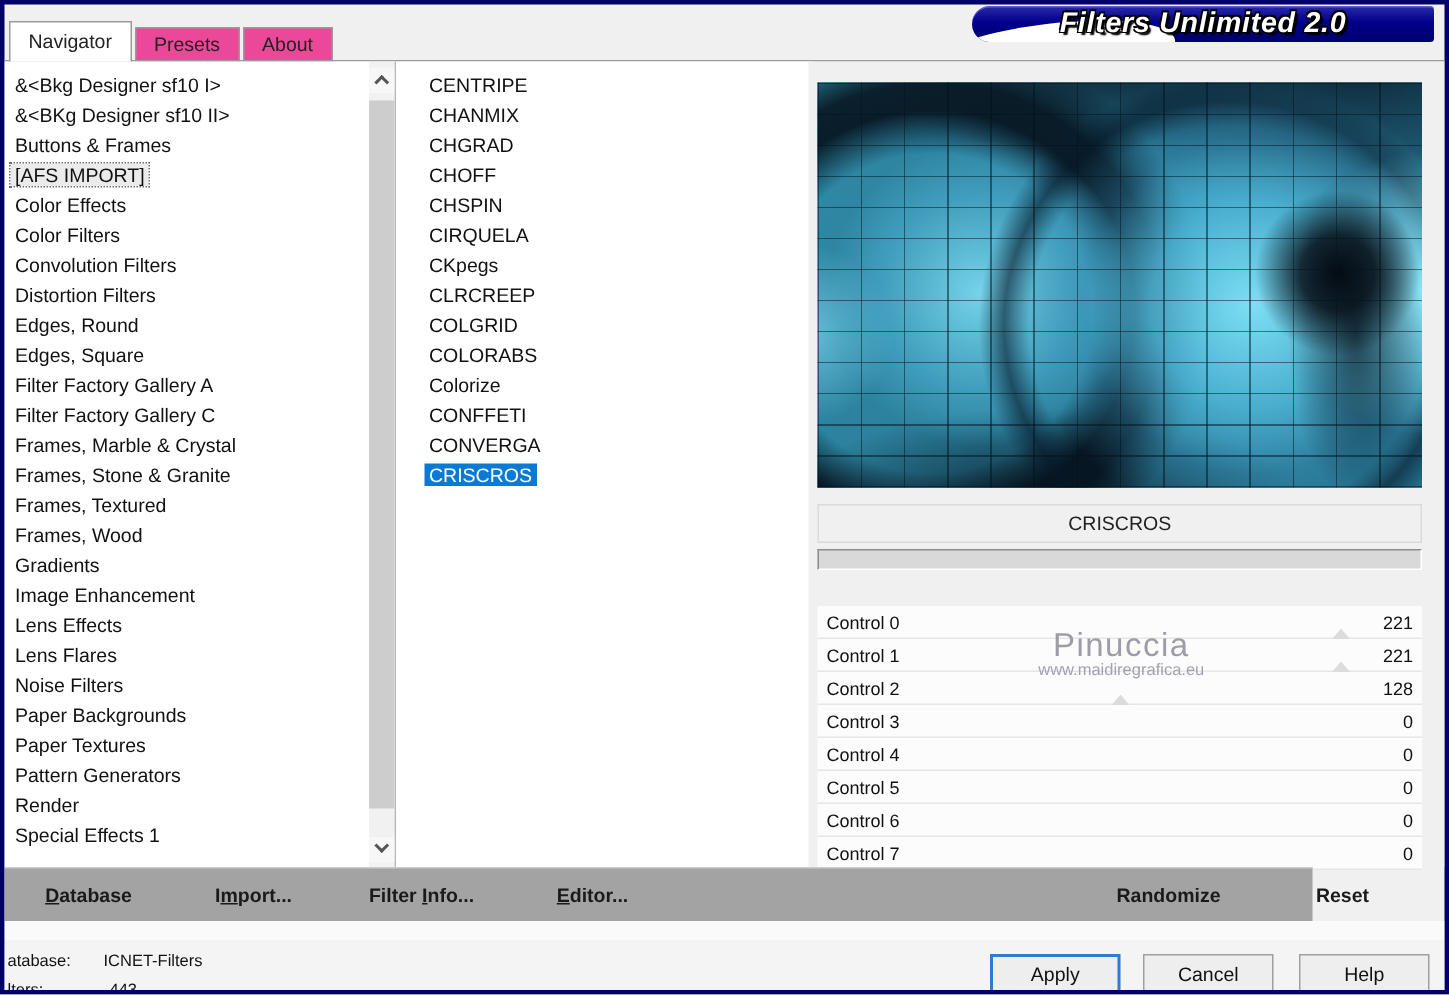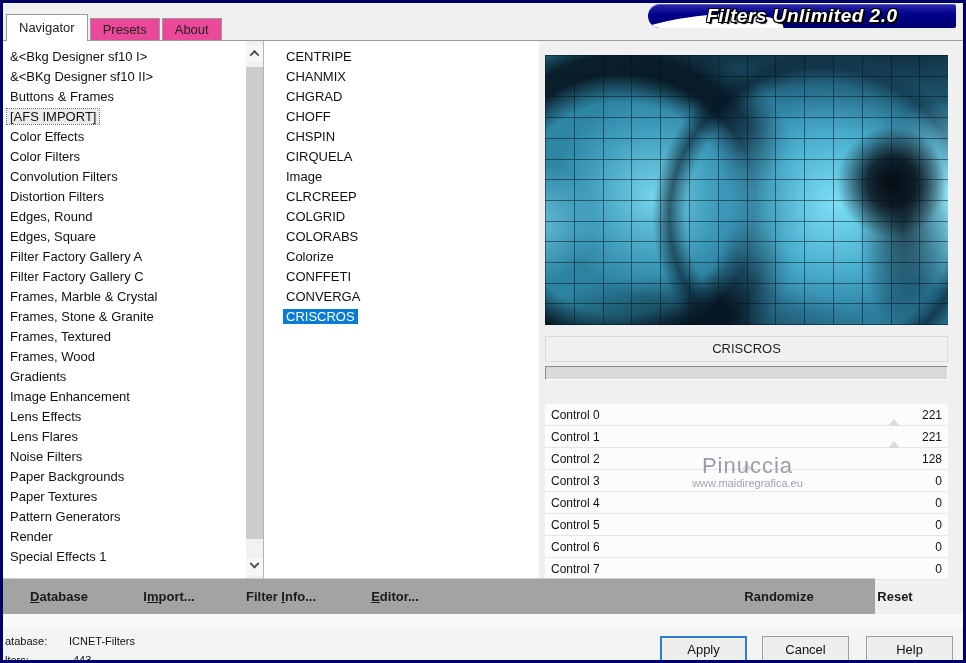--- a/index.html
+++ b/index.html
@@ -106,21 +106,21 @@
     position:relative; height:22px; background:#fcfcfc; border-bottom:1px solid #e6e6e6;
     font-size:12px; color:#111;
   }
   .ctrl-row .lbl{ position:absolute; left:6px; top:4px; }
   .ctrl-row .val{ position:absolute; right:6px; top:4px; }
   .thumb{
     position:absolute; bottom:-1px; width:0; height:0;
     border-left:6px solid transparent; border-right:6px solid transparent; border-bottom:7px solid #dcdcdc;
   }
 
-  .watermark{ position:absolute; left:7px; top:412px; width:403px; text-align:center; pointer-events:none; }
+  .watermark{ position:absolute; left:7px; top:376px; width:403px; text-align:center; pointer-events:none; }
   .wm1{ font-size:22px; color:rgba(125,125,140,.75); letter-spacing:1px; }
   .wm2{ font-size:11px; color:rgba(140,140,155,.8); margin-top:-2px; }
 
   
   .toolbar{ position:absolute; left:0; top:575px; width:872px; height:36px; background:#a3a3a3; border-top:1px solid #cccccc;text-align:center; }
   .tool-item{ position:absolute; top:10px; transform:translateX(-50%); font-size:13px; font-weight:bold; color:#1a1a1a; white-space:nowrap; }
   .substrip{ position:absolute; left:0; top:611px; width:960px; height:13px; background:#fafafa; }
 
   
   .bottom{ position:absolute; left:0; top:624px; width:960px; height:33px; background:#f4f4f4; overflow:hidden; }
@@ -189,21 +189,21 @@
   </div>
 
   <div class="filter-pane">
     <div class="filter-rows" id="filter-list">
         <div class="list-row"><span>CENTRIPE</span></div>
         <div class="list-row"><span>CHANMIX</span></div>
         <div class="list-row"><span>CHGRAD</span></div>
         <div class="list-row"><span>CHOFF</span></div>
         <div class="list-row"><span>CHSPIN</span></div>
         <div class="list-row"><span>CIRQUELA</span></div>
-        <div class="list-row"><span>Image</span></div>
+        <div class="list-row"><span>CKpegs</span></div>
         <div class="list-row"><span>CLRCREEP</span></div>
         <div class="list-row"><span>COLGRID</span></div>
         <div class="list-row"><span>COLORABS</span></div>
         <div class="list-row"><span>Colorize</span></div>
         <div class="list-row"><span>CONFFETI</span></div>
         <div class="list-row"><span>CONVERGA</span></div>
         <div class="list-row"><span class="selected">CRISCROS</span></div>
       </div>
   </div>
 

